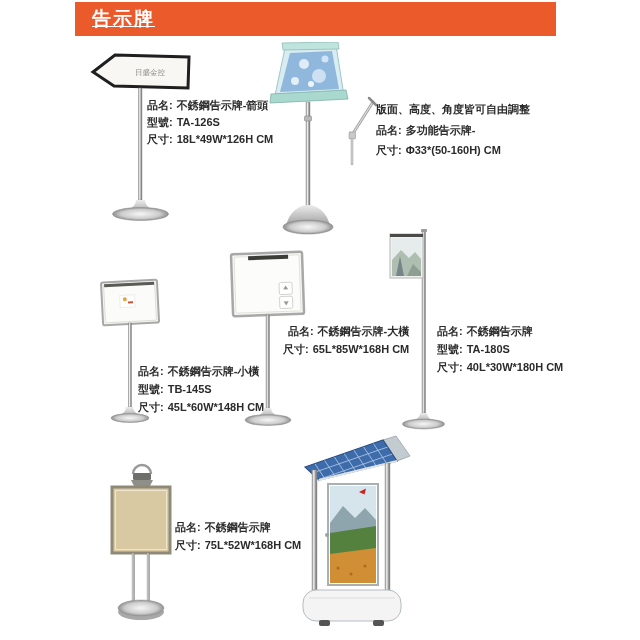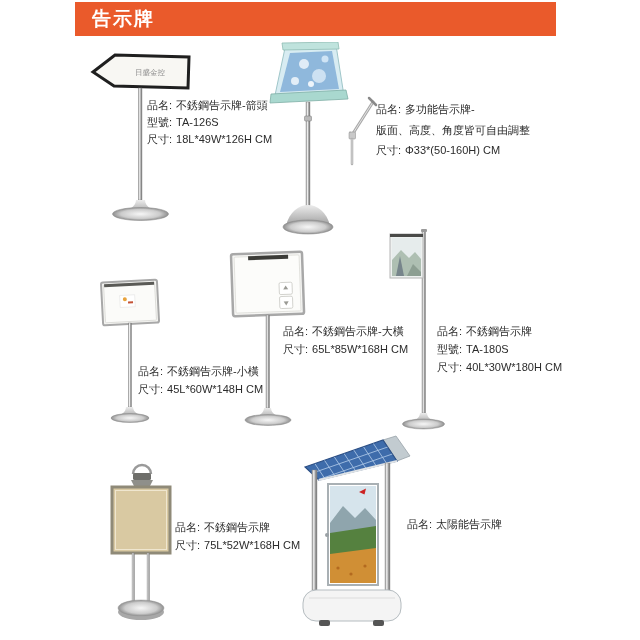--- a/index.html
+++ b/index.html
@@ -10,21 +10,21 @@
   }
   .page-header{
     position:absolute;left:75px;top:2px;width:481px;height:34px;
     background:#EA5A2B;color:#fff;
     font-size:19px;font-weight:bold;line-height:34px;
     padding-left:17px;box-sizing:border-box;letter-spacing:2px;
   }
   .figure{position:absolute;}
   .figure svg{display:block;}
   .pinfo{
-    position:absolute;color:#2B2B2B;font-size:11px;font-weight:400;
+    position:absolute;color:#2B2B2B;font-size:11px;font-weight:700;
     white-space:nowrap;
   }
   .pinfo .line{height:17px;line-height:17px;}
   .pinfo.lh18 .line{height:18px;line-height:18px;}
   .pinfo.lh20 .line{height:20.5px;line-height:20.5px;}
   .pinfo .lbl{margin-right:4px;}
 </style>
 </head>
 <body style="background: rgb(255, 255, 255);">
 
@@ -41,21 +41,21 @@
         <stop offset="1" stop-color="#9e9e9e"></stop>
     </linearGradient>
     <radialGradient id="disc">
       <stop offset="0" stop-color="#f6f6f6"></stop>
         <stop offset="0.7" stop-color="#cccccc"></stop>
         <stop offset="1" stop-color="#8f8f8f"></stop>
     </radialGradient>
   </defs>
 </svg>
 
-<div class="page-header" style="background: rgb(234, 90, 43); color: rgb(255, 255, 255);">
+<div class="page-header" style="background: rgb(234, 90, 43); color: rgb(255, 255, 255); text-decoration: underline;">
   <span>告示牌</span>
 </div>
 
 <div class="figure" style="left:85px;top:48px;">
   <svg width="115" height="178" viewBox="0 0 115 178">
     <g>
       <polygon points="8,24 30,7 104,9 103,40 29,38" fill="#f8f7f3" stroke="#1f1f1f" stroke-width="3"></polygon>
       <text x="65" y="27" font-size="7.5" fill="#8a8a8a" text-anchor="middle">日盛金控</text>
     </g>
     <rect x="53.5" y="40" width="3.5" height="112" fill="url(#pole)" stroke="#808080" stroke-width="0.4"></rect>
@@ -90,62 +90,63 @@
       <line x1="117" y1="60" x2="96" y2="93" stroke="#a9a9a9" stroke-width="3"></line>
       <line x1="117" y1="60" x2="96" y2="93" stroke="#e2e2e2" stroke-width="1"></line>
       <line x1="113" y1="56" x2="120" y2="63" stroke="#8a8a8a" stroke-width="2.5"></line>
       <rect x="93" y="90" width="6.5" height="7" rx="1" fill="#c9c9c9" stroke="#888" stroke-width="0.5"></rect>
       <line x1="96" y1="97" x2="96" y2="122" stroke="#a9a9a9" stroke-width="2.5"></line>
       <line x1="96" y1="97" x2="96" y2="122" stroke="#e8e8e8" stroke-width="0.8"></line>
     </g>
   </svg>
 </div>
 <div class="pinfo lh20" style="left: 376px; top: 99px; color: rgb(43, 43, 43);">
+  <div class="line"><span>版面、高度、角度皆可自由調整</span></div>
   <div class="line"><span class="lbl">品名:</span><span>多功能告示牌-</span></div>
-  <div class="line"><span>版面、高度、角度皆可自由調整</span></div>
   <div class="line"><span class="lbl">尺寸:</span><span>Φ33*(50-160H) CM</span></div>
 </div>
 
 <div class="figure" style="left:95px;top:268px;">
   <svg width="95" height="160" viewBox="0 0 95 160">
     <g transform="rotate(-3 35 34)">
       <rect x="7" y="13" width="56" height="43" rx="2" fill="#f5f5f2" stroke="#a8a8a8" stroke-width="2"></rect>
       <rect x="9.5" y="15.5" width="51" height="38" rx="1" fill="#fbfbf9" stroke="#d8d8d4" stroke-width="0.8"></rect>
       <rect x="10" y="15" width="50" height="3" fill="#5a5a56"></rect>
       <rect x="25" y="27" width="15" height="12" fill="#ffffff" stroke="#ddd" stroke-width="0.5"></rect>
       <circle cx="30" cy="31" r="2" fill="#e8a33d"></circle>
       <rect x="33" y="33.5" width="5" height="1.8" fill="#c45336"></rect>
     </g>
     <rect x="33.5" y="55" width="3" height="84" fill="url(#pole)" stroke="#808080" stroke-width="0.4"></rect>
     <path d="M31,139 C31,145 25,148 16,150 L54,150 C45,148 38,145 38,139 Z" fill="url(#metal)"></path>
     <ellipse cx="35" cy="150" rx="19" ry="4.5" fill="url(#disc)" stroke="#8f8f8f" stroke-width="0.5"></ellipse>
   </svg>
 </div>
 <div class="pinfo lh18" style="left: 138px; top: 322px; color: rgb(43, 43, 43); margin-top: 40px;">
   <div class="line"><span class="lbl">品名:</span><span>不銹鋼告示牌-小橫</span></div>
+  <div class="line"><span class="lbl">型號:</span><span>TB-145S</span></div>
   <div class="line"><span class="lbl">尺寸:</span><span>45L*60W*148H CM</span></div>
 </div>
 
 <div class="figure" style="left:222px;top:243px;">
   <svg width="125" height="185" viewBox="0 0 125 185">
     <g transform="rotate(-2 46 40)">
       <rect x="10" y="10" width="71" height="62" rx="2" fill="#f6f6f4" stroke="#a8a8a8" stroke-width="2.5"></rect>
       <rect x="13" y="13" width="65" height="56" rx="1" fill="#fcfcfa" stroke="#dcdcd8" stroke-width="0.8"></rect>
       <rect x="27" y="12.5" width="40" height="4" fill="#3c3c38"></rect>
       <rect x="57" y="40" width="13" height="12" rx="1.5" fill="#ffffff" stroke="#c9c9c4" stroke-width="0.8"></rect>
       <path d="M63.5,43 l2.5,4 h-5 Z" fill="#9a9a94"></path>
       <rect x="57" y="54" width="13" height="12" rx="1.5" fill="#ffffff" stroke="#c9c9c4" stroke-width="0.8"></rect>
       <path d="M63.5,63 l2.5,-4 h-5 Z" fill="#9a9a94"></path>
     </g>
     <rect x="44" y="72" width="3.5" height="93" fill="url(#pole)" stroke="#808080" stroke-width="0.4"></rect>
     <path d="M42,165 C42,171 34,175 24,177 L68,177 C57,175 49,171 49,165 Z" fill="url(#metal)"></path>
     <ellipse cx="46" cy="177" rx="23" ry="5.5" fill="url(#disc)" stroke="#8f8f8f" stroke-width="0.5"></ellipse>
   </svg>
 </div>
-<div class="pinfo lh18" style="left: 283px; top: 322px; color: rgb(43, 43, 43);">
+<div class="pinfo lh18" style="left: 283px; top: 322px; color: rgb(43, 43, 43); text-align: right;">
   <div class="line"><span class="lbl">品名:</span><span>不銹鋼告示牌-大橫</span></div>
   <div class="line"><span class="lbl">尺寸:</span><span>65L*85W*168H CM</span></div>
 </div>
 
 <div class="figure" style="left:383px;top:226px;">
   <svg width="92" height="204" viewBox="0 0 92 204">
     <rect x="39" y="5" width="3.5" height="182" fill="url(#pole)" stroke="#808080" stroke-width="0.4"></rect>
     <rect x="38" y="3" width="6" height="3" rx="1" fill="#9a9a9a"></rect>
     <g>
       <rect x="7" y="8" width="33" height="44" fill="#eef1f0" stroke="#b5b5b5" stroke-width="1"></rect>
@@ -226,14 +227,13 @@
     </g>
     <g>
       <rect x="10" y="162" width="98" height="31" rx="13" fill="#f4f4f4" stroke="#b5bcc0" stroke-width="1"></rect>
       <line x1="16" y1="170" x2="102" y2="170" stroke="#dcdcdc" stroke-width="1"></line>
       <rect x="26" y="192" width="11" height="6" rx="2" fill="#555555"></rect>
       <rect x="80" y="192" width="11" height="6" rx="2" fill="#555555"></rect>
     </g>
   </svg>
 </div>
 <div class="pinfo lh18" style="left: 407px; top: 515px; color: rgb(43, 43, 43);">
-  <div class="line"><span class="lbl">品名:</span><span>太陽能告示牌</span></div>
 </div>
 
 </body></html>

